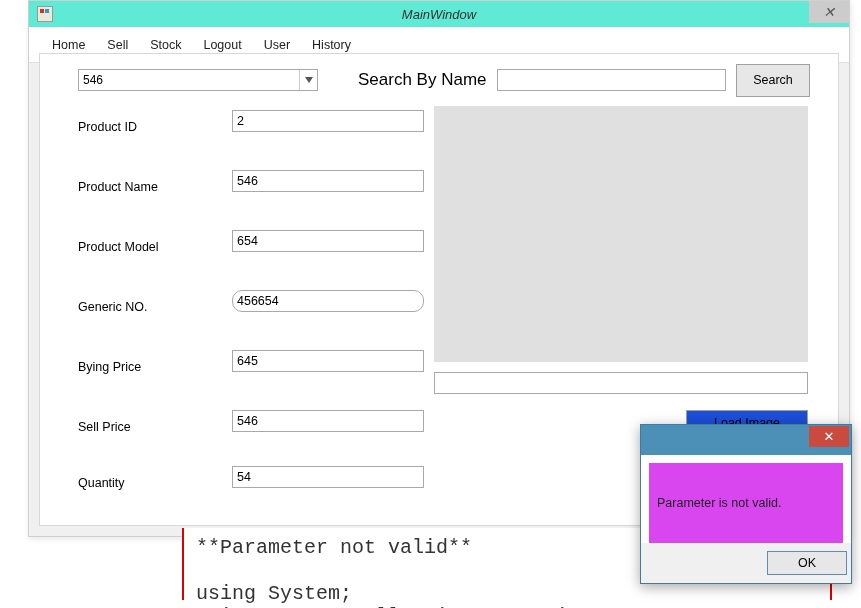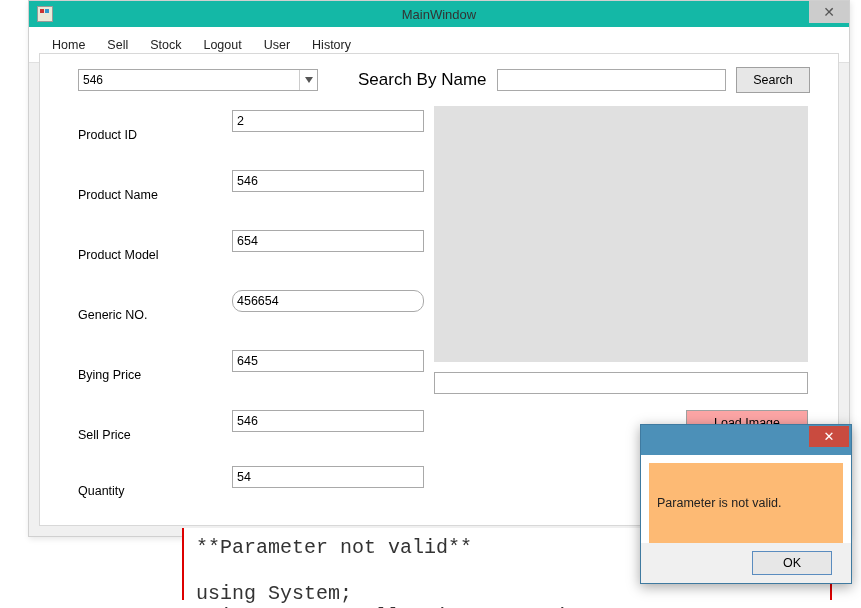--- a/index.html
+++ b/index.html
@@ -19,24 +19,25 @@
     left: 28px;
     top: 0;
     width: 822px;
     height: 537px;
     background: #f0f0f0;
     border: 1px solid #d0d0d0;
     box-shadow: 1px 2px 6px rgba(0,0,0,0.1);
   }
   .titlebar {
     height: 26px;
-    background: #14b8a6;
+    background: #5eead4;
     position: relative;
     display: flex;
     align-items: center;
+    font-style: italic;
   }
   .titlebar .app-icon {
     width: 16px; height: 16px;
     margin-left: 8px;
     background: #ece9d8;
     border: 1px solid #999;
     position: relative;
   }
   .titlebar .app-icon::before {
     content:"";
@@ -117,34 +118,33 @@
   .search-input {
     flex:1;
     height:22px;
     border:1px solid #a9a9a9;
     background:#fff;
     margin-right:10px;
     padding:2px 4px;
     font-size:12px;
   }
   .search-btn {
-    width:74px; height:26px;
+    width:74px; height:33px;
     background:#e7e7e7;
     border:1px solid #a0a0a0;
     font-size:12.5px;
     display:flex; align-items:center; justify-content:center;
   }
   
   .field-label {
     position:absolute;
     left:38px;
     width:140px;
     font-size:12.5px;
     color:#000;
-    margin-top:8px;
   }
   .field-input {
     position:absolute;
     left:192px;
     width:192px;
     height:22px;
     border:1px solid #a9a9a9;
     background:#fff;
     padding:2px 4px;
     font-size:12.5px;
@@ -160,21 +160,21 @@
     position:absolute;
     left:394px; right:30px;
     height:22px;
     border:1px solid #a9a9a9;
     background:#fff;
   }
   .load-btn {
     position:absolute;
     right:30px;
     width:122px; height:25px;
-    background:#fca5a5;
+    background:#1d4ed8;
     border:1px solid #a0a0a0;
     display:flex; align-items:center; justify-content:center;
     font-size:12.5px;
   }
   
   .code-area {
     position:absolute;
     left:182px; top:528px;
     width:650px; height:72px;
     border-left:2px solid #d00;
@@ -205,33 +205,33 @@
     right:2px; top:1px;
     width:40px; height:21px;
     background:#c94b3f;
     color:#fff;
     display:flex; align-items:center; justify-content:center;
     font-size:13px;
   }
   .dialog-body {
     position:absolute;
     left:8px; right:8px; top:38px; bottom:40px;
-    background:#fdba74;
+    background:#d946ef;
     display:flex; align-items:center;
     padding-left:8px;
     font-size:12.5px;
     color:#222;
   }
   .dialog-footer {
     position:absolute;
     left:0; right:0; bottom:0;
     height:40px;
     background:#f0f0f0;
     display:flex; align-items:center; justify-content:flex-end;
-    padding-right:19px;
+    padding-right:4px;
   }
   .dialog-ok {
     width:80px; height:24px;
     background:#e7e7e7;
     border:1px solid #5a8cbf;
     display:flex; align-items:center; justify-content:center;
     font-size:12.5px;
   }
 </style>
 </head>

